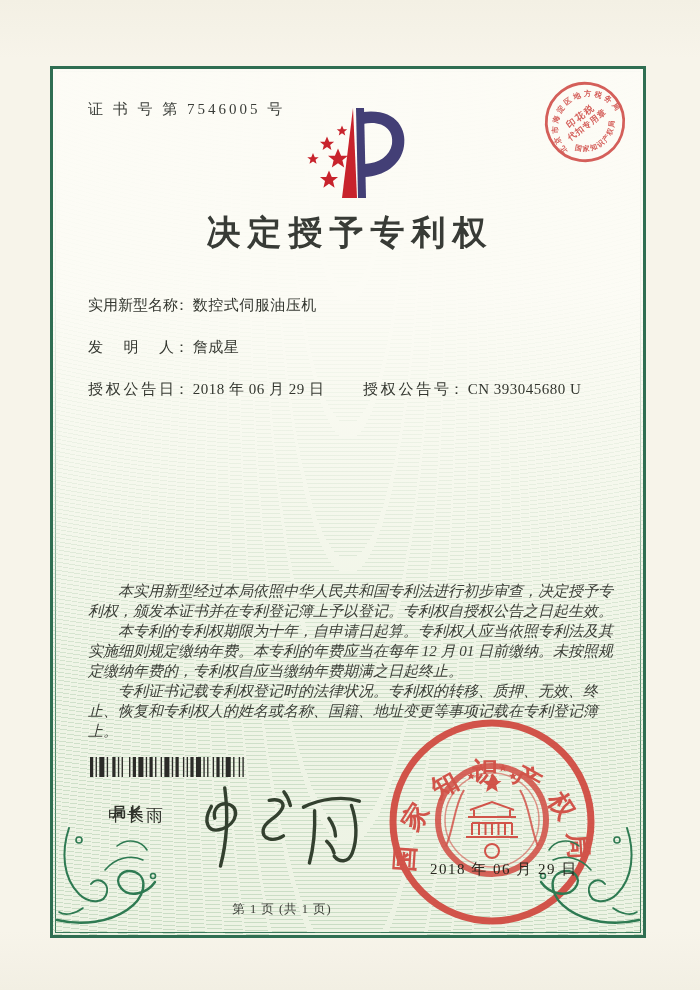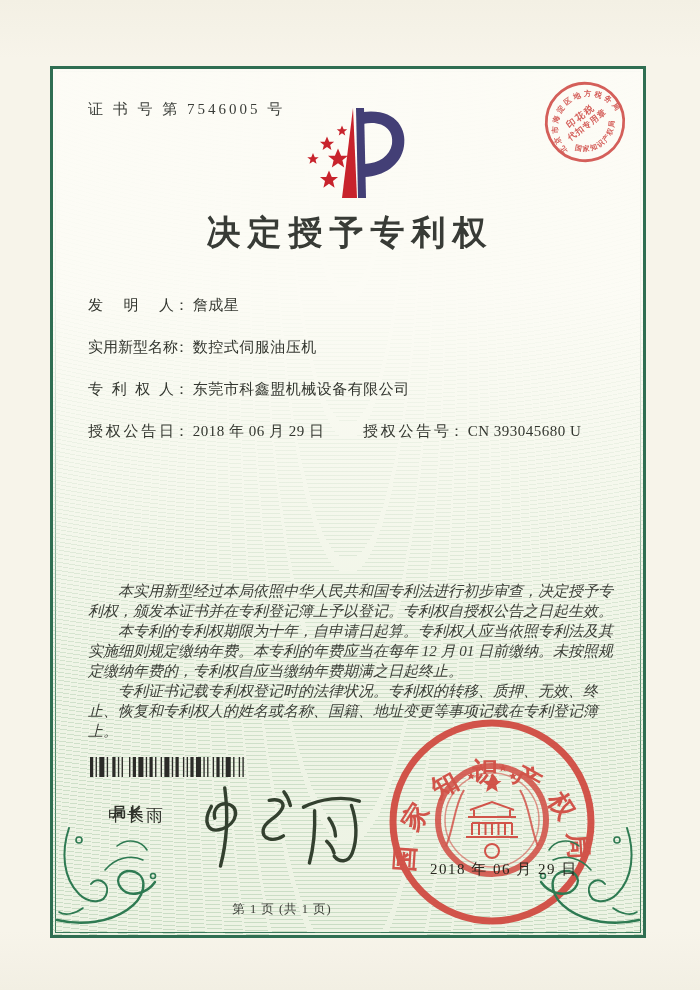--- a/index.html
+++ b/index.html
@@ -99,30 +99,26 @@
     <g fill="#433f76">
       <polygon points="63,4 71,4 73,94 65,94"></polygon>
       <path d="M70,8 C102,4 114,24 111,42 C108,62 90,72 72,73 L72,60 C86,59 97,52 99,40 C101,26 90,16 70,20 Z"></path>
     </g>
   </svg>
 
   <div class="title">决定授予专利权</div>
 
   <div class="fields">
     <div class="frow">
-      <span class="flabel">发明人</span><span class="fcolon">：</span>
-      <span class="fvalue">詹成星</span>
-    </div>
-    <div class="frow">
       <span class="flabel">实用新型名称</span><span class="fcolon">：</span>
       <span class="fvalue">数控式伺服油压机</span>
     </div>
     <div class="frow">
-      <span class="flabel">专利权人</span><span class="fcolon">：</span>
-      <span class="fvalue">东莞市科鑫盟机械设备有限公司</span>
+      <span class="flabel">发明人</span><span class="fcolon">：</span>
+      <span class="fvalue">詹成星</span>
     </div>
     <div class="frow">
       <span class="flabel">授权公告日</span><span class="fcolon">：</span>
       <span class="fvalue">2018 年 06 月 29 日</span>
       <span class="pair2">
         <span class="flabel">授权公告号</span><span class="fcolon">：</span>
         <span class="fvalue">CN 393045680 U</span>
       </span>
     </div>
   </div>

